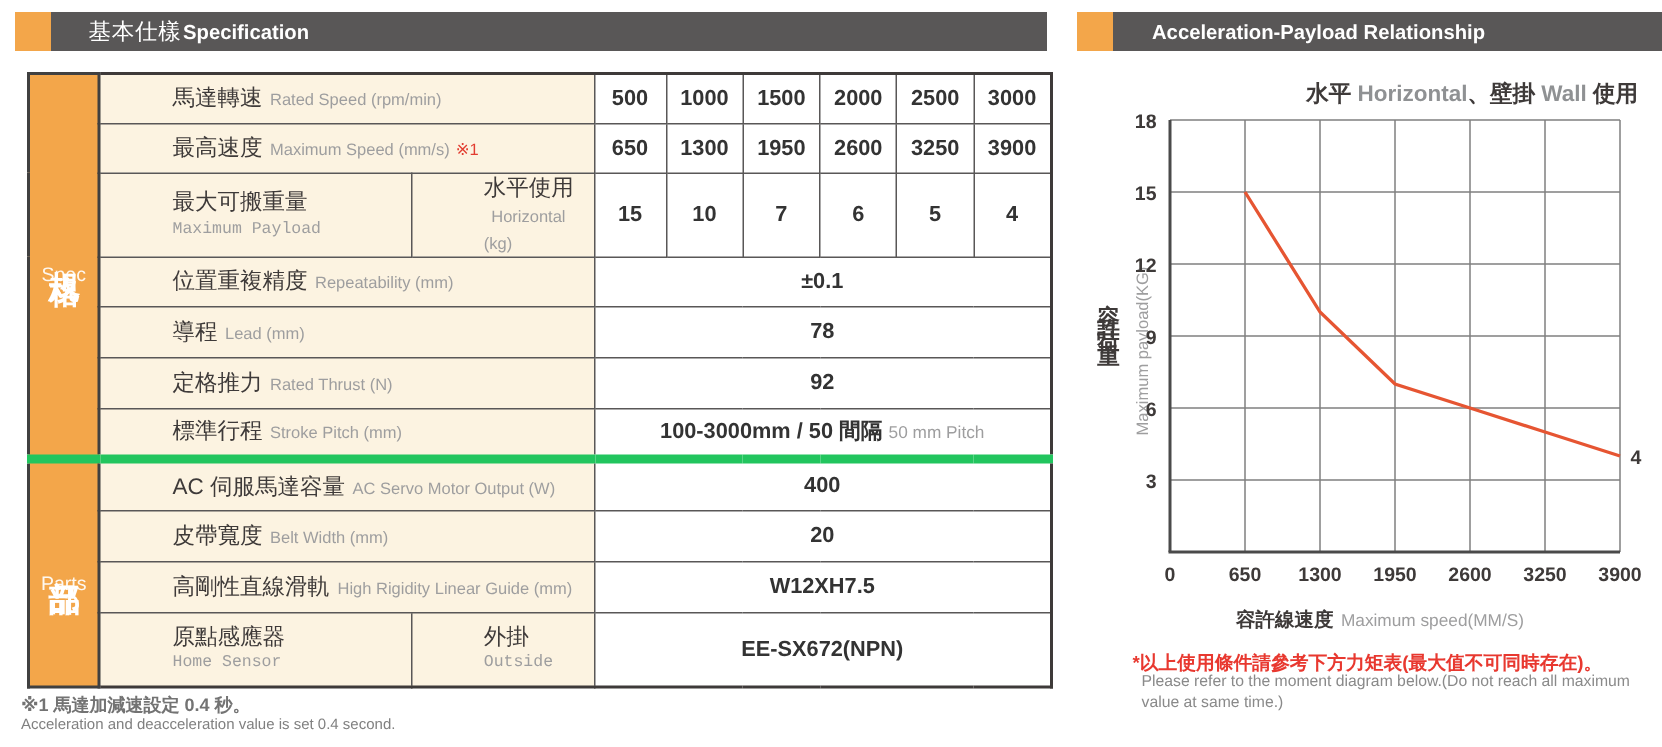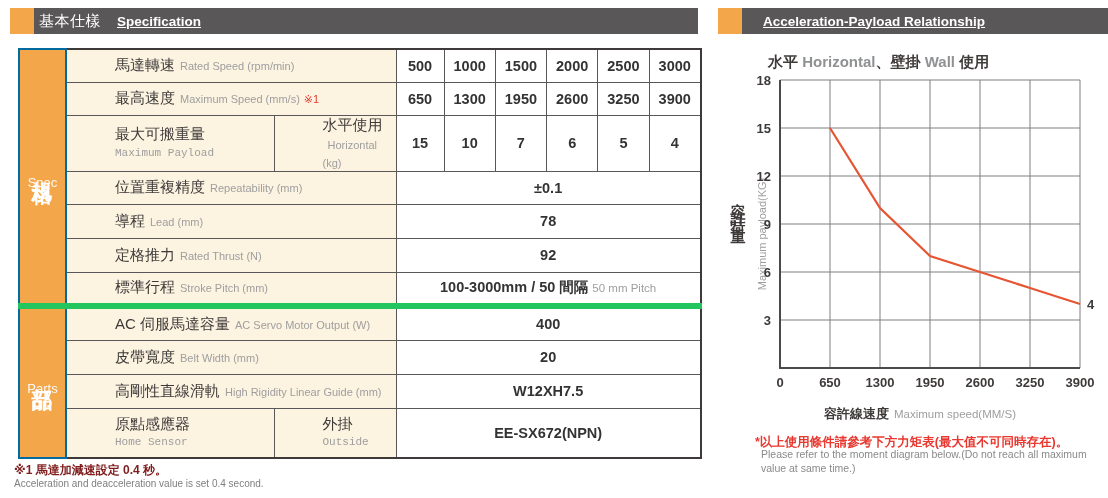--- a/index.html
+++ b/index.html
@@ -2,46 +2,46 @@
 <html><head>
 <meta charset="utf-8">
 <style>
   * { margin:0; padding:0; box-sizing:border-box; }
   body { font-family:"Liberation Sans","DejaVu Sans",sans-serif; background:#fff; }
   #app { position:relative; width:1108px; height:498px; background:#fff; overflow:hidden; }
 
   
   .hdr { position:absolute; display:flex; height:26px; }
   .hdr-sq { width:24px; height:26px; background:#f3a64a; }
-  .hdr-bar { flex:1; background:#595757; color:#fff; display:flex; align-items:center; padding-left:5px; white-space:nowrap; overflow:hidden; }
+  .hdr-bar { flex:1; background:#595757; color:#fff; display:flex; align-items:center; padding-left:25px; white-space:nowrap; overflow:hidden; }
   .hdr-zh { font-size:15px; letter-spacing:.5px; }
-  .hdr-en { font-weight:bold; font-size:13.5px; margin-left:16px;text-decoration:underline; }
+  .hdr-en { font-weight:bold; font-size:13.5px; margin-left:1px; }
 
   
   .spec-table { position:absolute; left:18px; top:48px; border-collapse:collapse; table-layout:fixed; border:2px solid #3e3a39; }
   .spec-table td { border:1px solid #595757; padding:0 9px; vertical-align:middle; }
   tr.h33 { height:33px; } tr.h44 { height:44px; } tr.h34 { height:34px; } tr.h50 { height:50px; }
   tr.sec td { border-top:6px solid #22c55e; }
-  td.side { background:#f3a64a; border:2px solid #0369a1; text-align:center; padding:0; }
+  td.side { background:#f3a64a; border:2px solid #404040; text-align:center; padding:0; }
   .side-zh { writing-mode:vertical-rl; text-orientation:upright; margin:0 auto; color:#fff; font-weight:bold; font-size:21px; line-height:1; letter-spacing:3px; }
   .side-en { color:#fff; font-size:13px; margin-top:5px; opacity:.92; }
   td.lbl { background:#fcf3e1;padding-left:48px; }
   .zh { font-size:15px; color:#3e3a39; }
   .en { font-size:11px; color:#9e9e9f; margin-left:5px; }
   .stack .zh, .stack .en { display:block; margin-left:0; line-height:1.3;font-family:Liberation Mono, monospace; }
   .note-ref { font-size:11px; color:#e23c30; margin-left:4px; }
   td.val { background:#fff; text-align:center; font-weight:bold; font-size:14.5px; color:#333; }
   .val-suffix { font-weight:normal; font-size:11.5px; color:#9e9e9f; margin-left:4px; }
 
   
-  .fn-red  { position:absolute; left:14px; top:462px; font-size:12px; font-weight:bold; color:#7f1d1d; }
+  .fn-red  { position:absolute; left:14px; top:462px; font-size:12px; font-weight:bold; color:#737373; }
   .fn-gray { position:absolute; left:14px; top:478px; font-size:10px; color:#808080; }
 
   
-  .chart-title { position:absolute; left:768px; top:53px; width:324px; text-align:left; white-space:nowrap; }
+  .chart-title { position:absolute; left:768px; top:53px; width:324px; text-align:right; white-space:nowrap; }
   .ct-zh { color:#3e3a39; font-weight:bold; font-size:15px; }
   .ct-en { color:#8f9193; font-weight:bold; font-size:15px; }
   #chart { position:absolute; left:718px; top:66px; }
   #chart text.tick { font-size:13px; font-weight:bold; fill:#3e3a39; font-family:"Liberation Sans","DejaVu Sans",sans-serif; }
   .ylab-zh { position:absolute; left:728px; top:190px; writing-mode:vertical-rl; text-orientation:upright; font-size:15px; font-weight:bold; color:#3e3a39; letter-spacing:9px; }
   .ylab-en { position:absolute; left:662px; top:228px; width:200px; text-align:center; transform:rotate(-90deg); font-size:11px; color:#9e9e9f; }
   .xlab { position:absolute; left:760px; top:404px; width:320px; text-align:center; white-space:nowrap; }
   .xlab-zh { font-size:13px; font-weight:bold; color:#3e3a39; }
   .xlab-en { font-size:11.5px; color:#9e9e9f; margin-left:5px; }
   .note-red  { position:absolute; left:755px; top:434px; width:350px; font-size:12.5px; font-weight:bold; color:#e8382f; }

